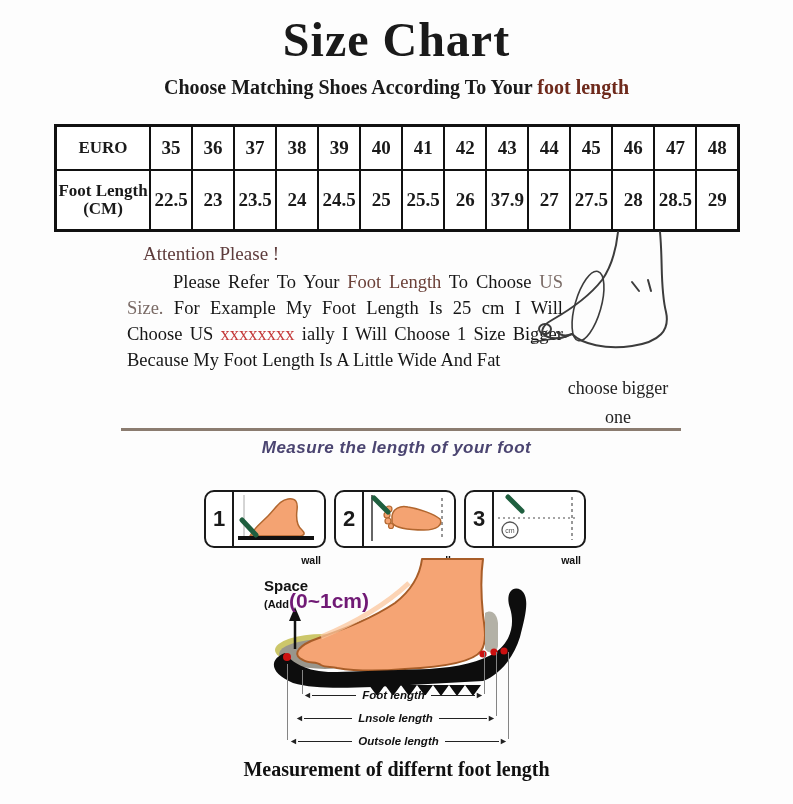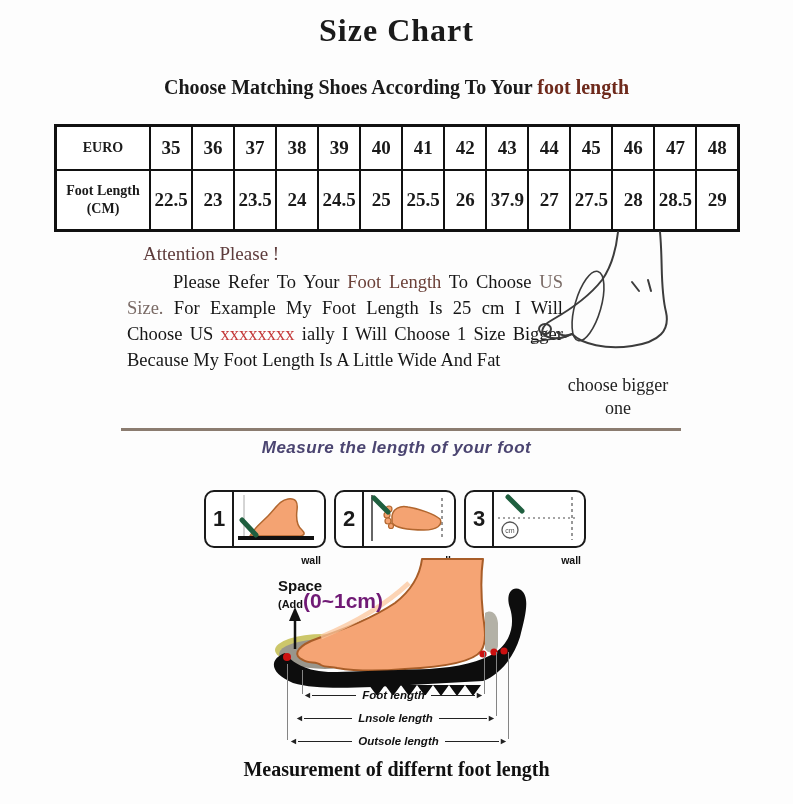--- a/index.html
+++ b/index.html
@@ -1,61 +1,61 @@
 <!DOCTYPE html>
 <html><head>
 <meta charset="utf-8">
 <style>
   html,body{margin:0;padding:0;background:#ffffff;}
   #page{position:relative;width:793px;height:804px;background:#fdfdfd;overflow:hidden;
         font-family:"Liberation Serif",serif;color:#1a1a1a;}
 
   .title{position:absolute;top:12px;left:0;width:100%;text-align:center;
-         font-weight:bold;font-size:32px;letter-spacing:1px;}
+         font-weight:bold;font-size:48px;letter-spacing:1px;}
   .subtitle{position:absolute;top:76px;left:0;width:100%;text-align:center;
             font-weight:bold;font-size:20px;}
   .hl-brownred{color:#6e2a1c;}
 
   table.size{position:absolute;left:54px;top:124px;width:686px;border-collapse:collapse;
              table-layout:fixed;background:#fff;}
   table.size th,table.size td{border:2px solid #111;text-align:center;vertical-align:middle;
              font-weight:bold;padding:0;}
   table.size{border:3px solid #111;}
-  table.size th{width:92px;font-size:14px;line-height:18px;}
+  table.size th{width:92px;font-size:17px;line-height:18px;}
   table.size tr.r1 td{height:42px;font-size:19px;}
   table.size tr.r2 td{height:58px;font-size:19px;}
 
   .attention{position:absolute;left:127px;top:243px;width:436px;}
   .attention h3{margin:0 0 4px 16px;font-size:19px;font-weight:normal;color:#5d3b3b;}
   .attention p{margin:0;font-size:18.5px;line-height:26px;text-align:justify;text-indent:46px;color:#161616;}
   .c-brown{color:#6b4038;}
   .c-gray{color:#7a6b66;}
   .c-red{color:#c43b3b;}
 
   .foot-sketch{position:absolute;left:532px;top:230px;}
   .choose-note{position:absolute;left:554px;top:374px;width:128px;text-align:center;
-               font-size:18px;line-height:23px;color:#222;}
+               font-size:18px;line-height:29px;color:#222;}
   .divider{position:absolute;left:121px;top:428px;width:560px;height:3px;background:#8b7c70;}
 
   .measure-heading{position:absolute;top:438px;left:0;width:100%;text-align:center;
        font-family:"Liberation Sans",sans-serif;font-weight:bold;font-style:italic;
        font-size:17px;color:#4b4571;letter-spacing:.5px;}
 
   .steps{position:absolute;left:204px;top:490px;display:flex;gap:8px;}
   .panel{width:122px;height:58px;border:2.5px solid #1a1a1a;border-radius:10px;background:#fff;
          display:flex;position:relative;box-sizing:border-box;}
   .panel .num{width:26px;display:flex;align-items:center;justify-content:center;
          font-family:"Liberation Sans",sans-serif;font-weight:bold;font-size:22px;
          border-right:2.5px solid #1a1a1a;}
   .panel .gfx{flex:1;position:relative;}
   .panel .wall{position:absolute;right:3px;top:50%;transform:translateY(-50%);
          font-family:"Liberation Sans",sans-serif;font-weight:bold;font-size:10.5px;color:#111;margin-top:41px;}
 
   .shoe-diagram{position:absolute;left:233px;top:557px;}
-  .space-label{position:absolute;left:278px;top:578px;width:120px;
+  .space-label{position:absolute;left:264px;top:578px;width:120px;
         font-family:"Liberation Sans",sans-serif;font-weight:bold;line-height:15px;z-index:3;}
   .space-label .l1{font-size:15px;color:#111;}
   .space-label .l2a{font-size:11px;color:#111;}
   .space-label .l2b{font-size:21px;color:#701a75;}
 
   .vguide{position:absolute;width:1px;background:#858585;z-index:1;}
   .mrow{position:absolute;height:14px;display:flex;align-items:center;z-index:2;
         font-family:"Liberation Sans",sans-serif;}
   .mrow .ln{flex:1;border-top:1.6px solid #222;}
   .mrow .ah{font-size:9px;color:#222;line-height:14px;}

